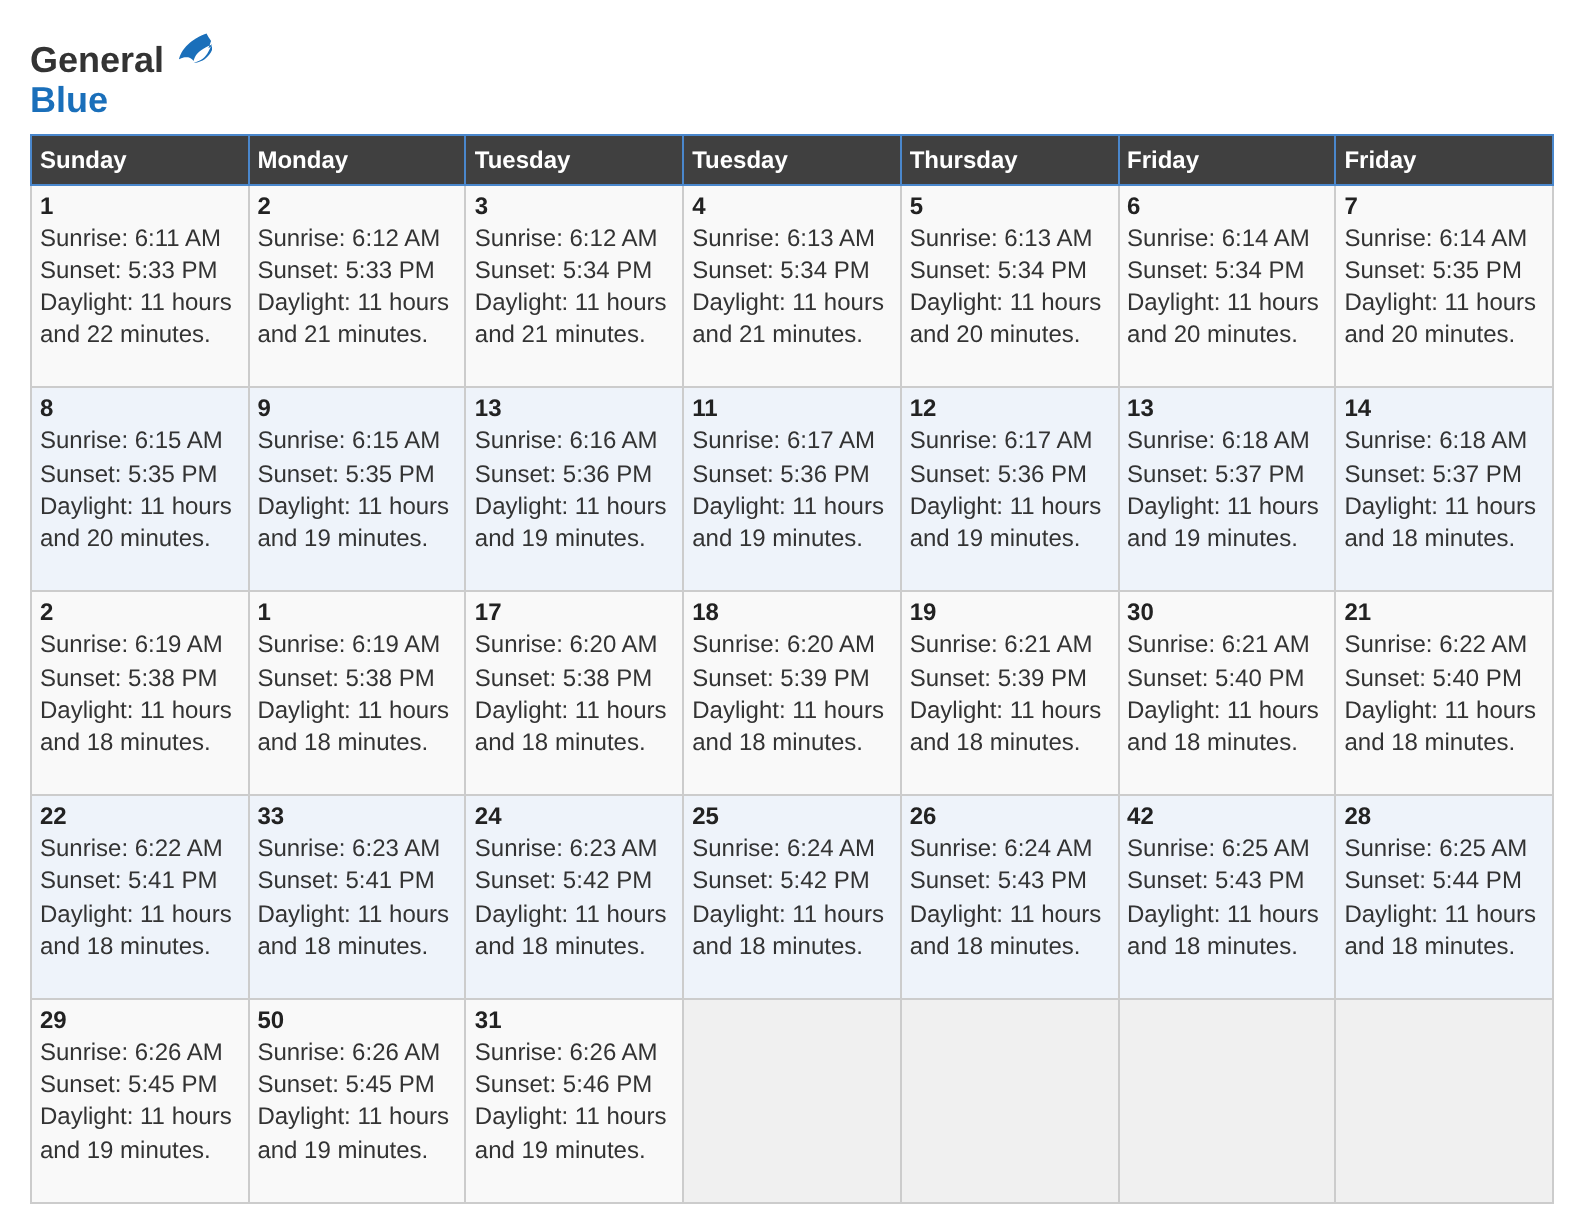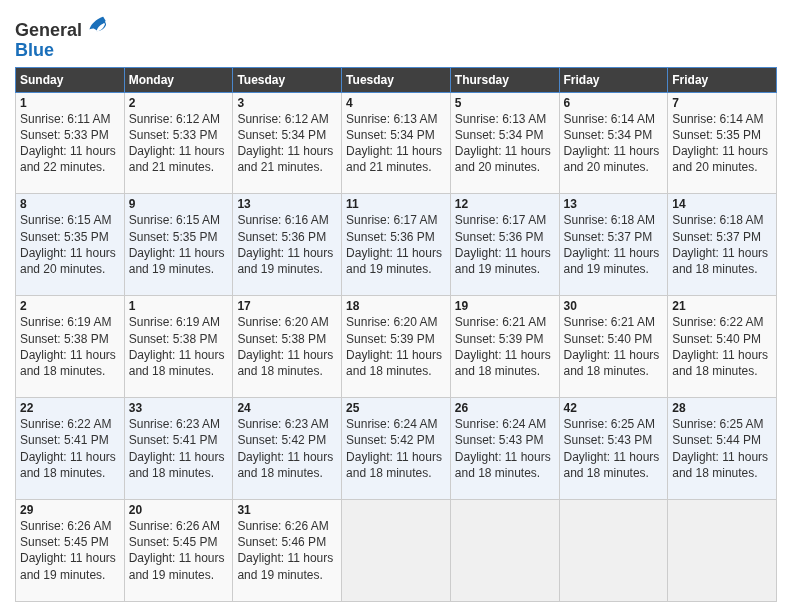--- a/index.html
+++ b/index.html
@@ -255,21 +255,21 @@
             <span class="day-num">28</span>
             <div class="day-info">Sunrise: 6:25 AM<br>Sunset: 5:44 PM<br>Daylight: 11 hours and 18 minutes.</div>
           </td>
         </tr>
         <tr>
           <td>
             <span class="day-num">29</span>
             <div class="day-info">Sunrise: 6:26 AM<br>Sunset: 5:45 PM<br>Daylight: 11 hours and 19 minutes.</div>
           </td>
           <td>
-            <span class="day-num">20</span>
+            <span class="day-num">50</span>
             <div class="day-info">Sunrise: 6:26 AM<br>Sunset: 5:45 PM<br>Daylight: 11 hours and 19 minutes.</div>
           </td>
           <td>
             <span class="day-num">31</span>
             <div class="day-info">Sunrise: 6:26 AM<br>Sunset: 5:46 PM<br>Daylight: 11 hours and 19 minutes.</div>
           </td>
           <td class="empty"></td>
           <td class="empty"></td>
           <td class="empty"></td>
           <td class="empty"></td>

